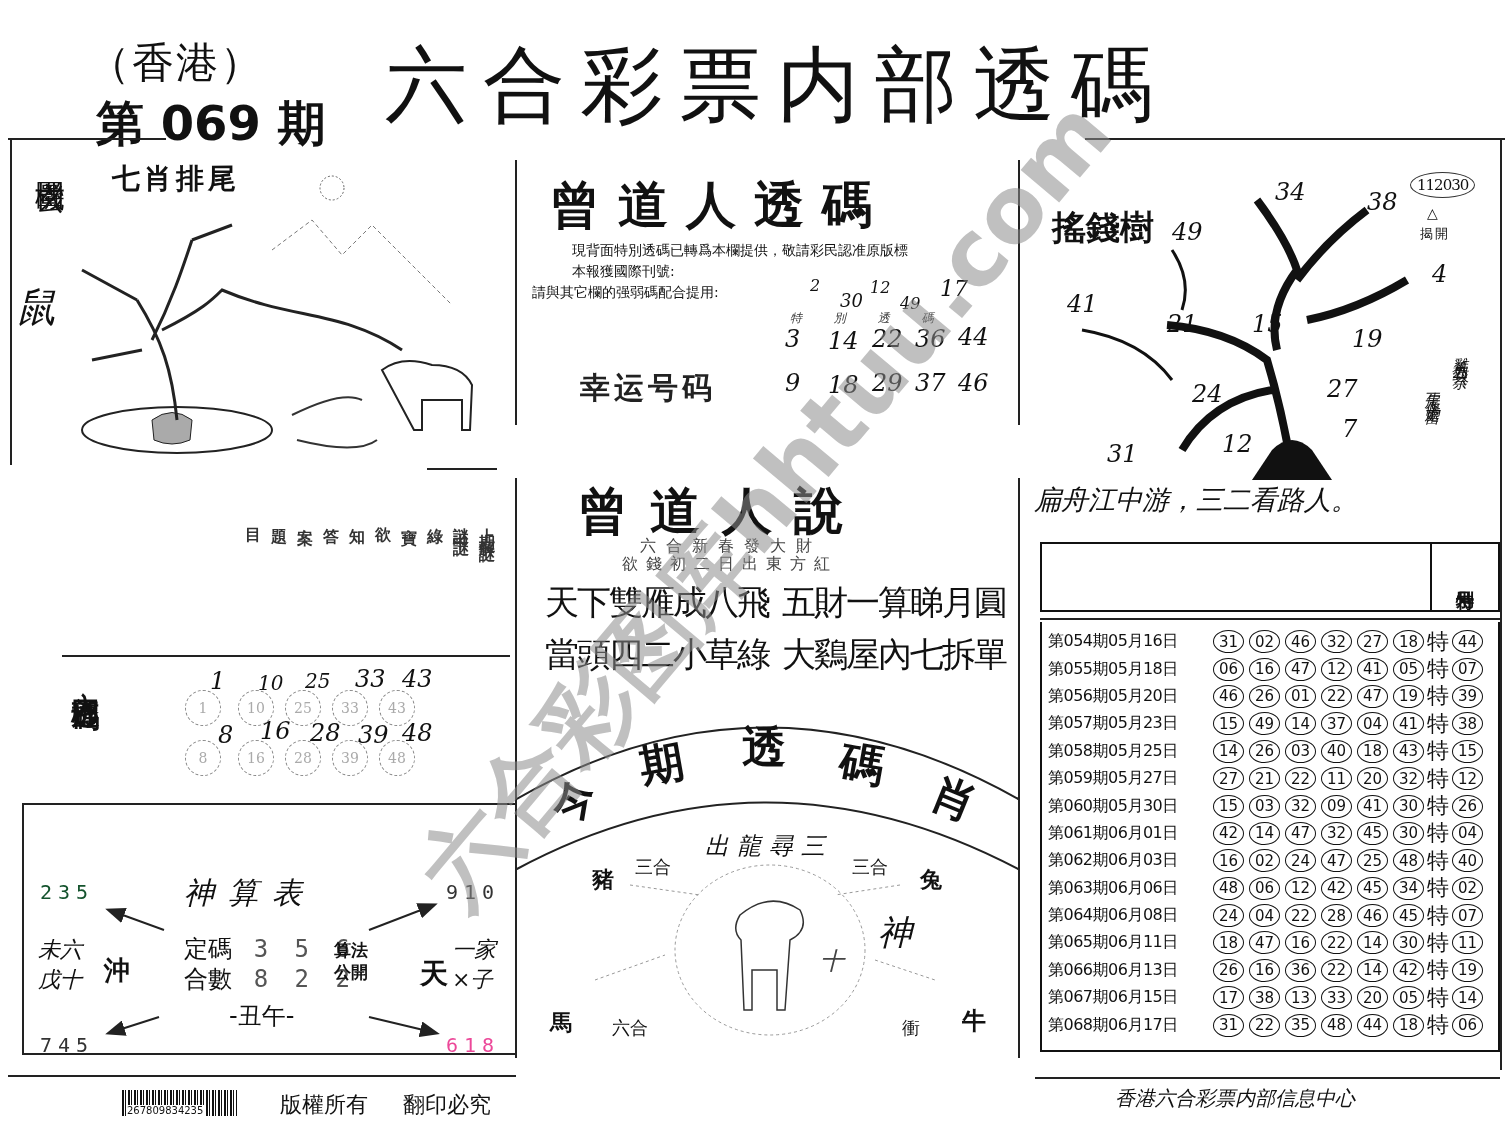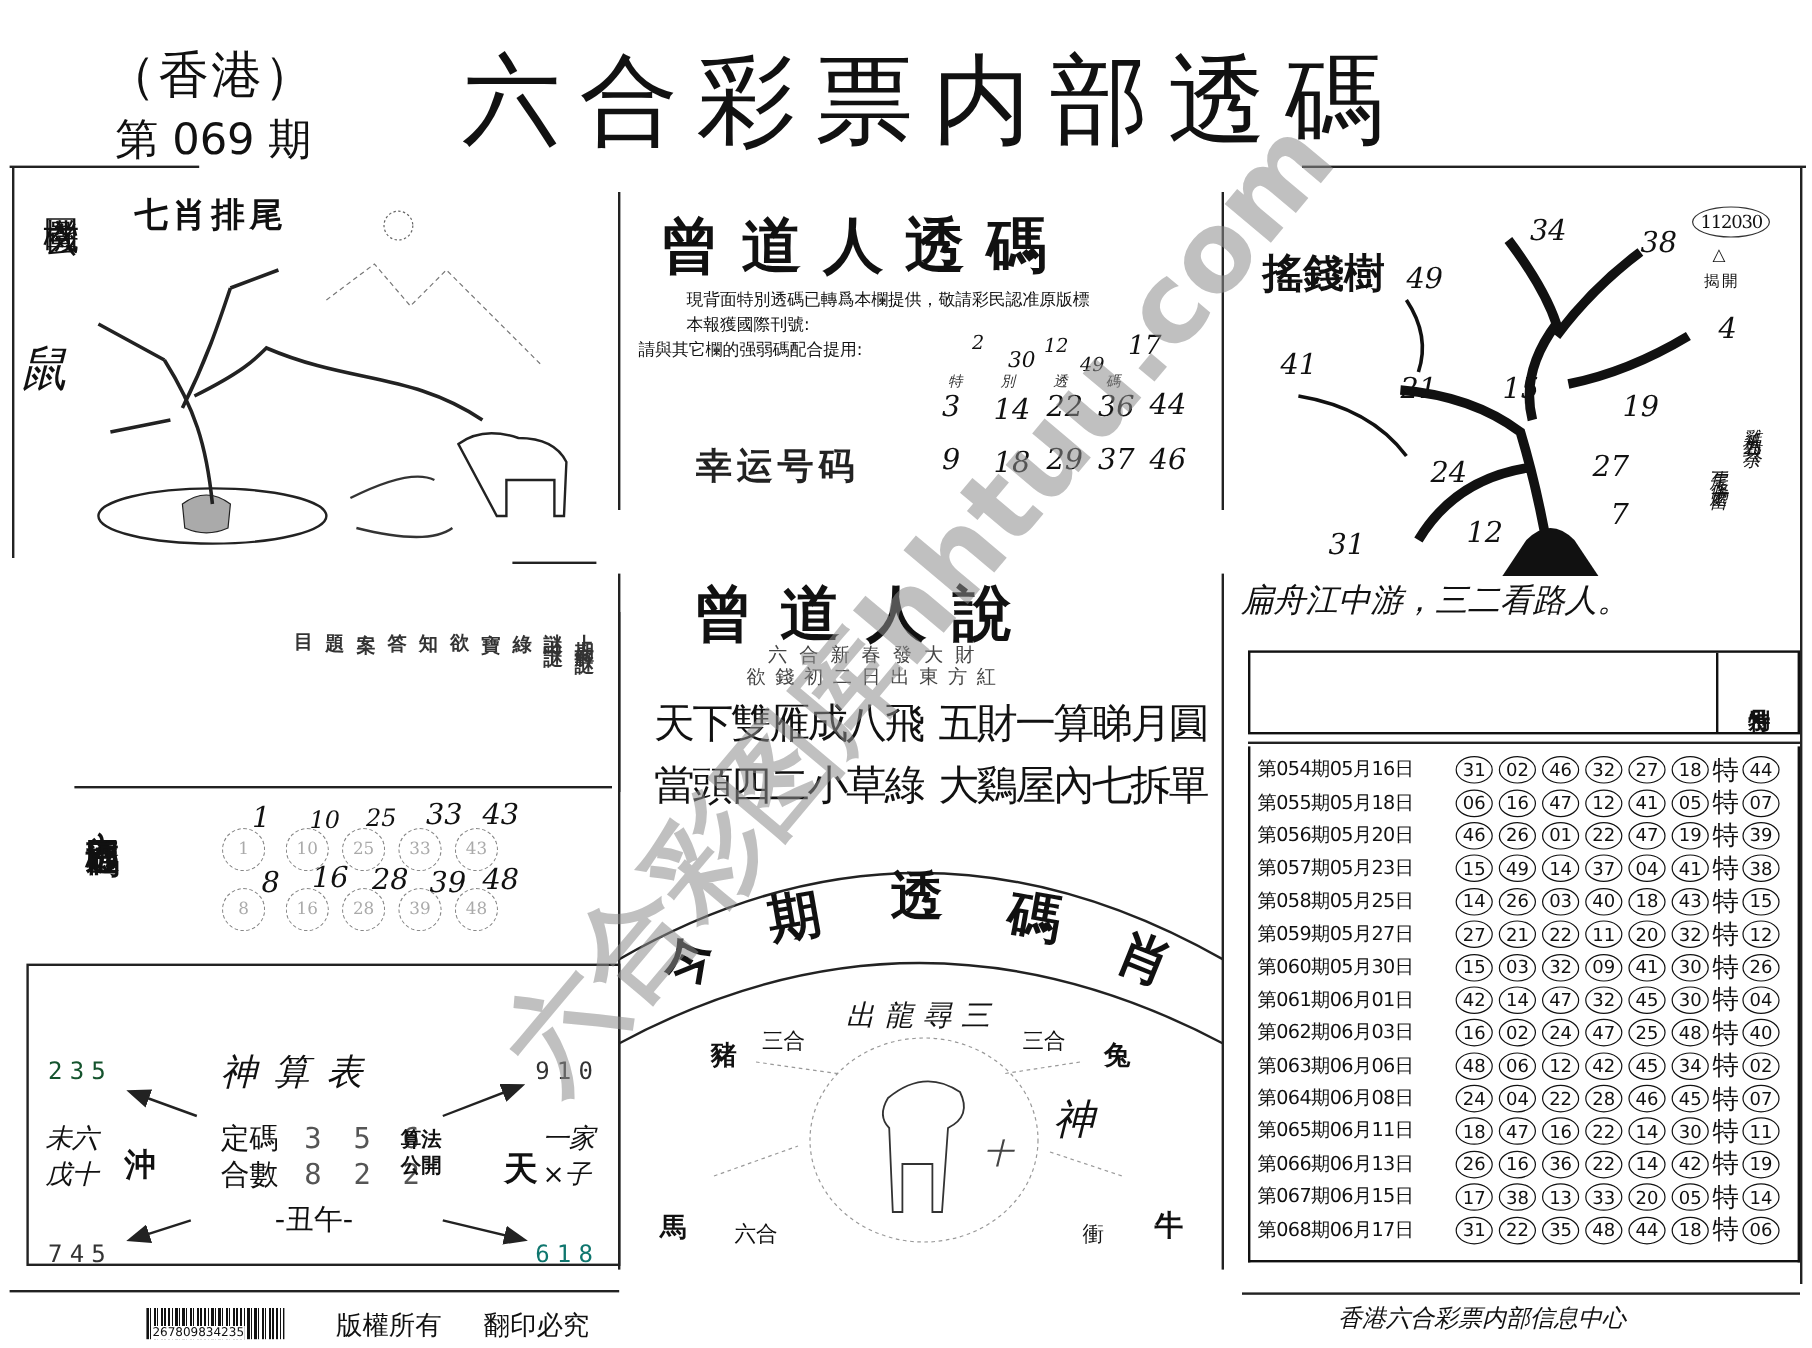--- a/index.html
+++ b/index.html
@@ -4,21 +4,21 @@
 <style>
   * { box-sizing: border-box; margin: 0; padding: 0; }
   html, body { width: 1510px; height: 1123px; background: #fff; overflow: hidden; }
   body { position: relative; font-family: "DejaVu Serif", "Liberation Serif", serif; color: #111; }
   .abs { position: absolute; }
   .hline { position: absolute; height: 2px; background: #222; }
   .vline { position: absolute; width: 2px; background: #222; }
 
   
   .region { font-size: 42px; letter-spacing: 2px; line-height: 1; }
-  .issue { font-family: "DejaVu Sans", "Liberation Sans", sans-serif; font-size: 36px; font-weight: normal; }
+  .issue { font-family: "DejaVu Sans", "Liberation Sans", sans-serif; font-size: 48px; font-weight: bold; }
   .main-title { font-size: 82px; letter-spacing: 16px; line-height: 1; font-weight: normal; }
 
   
   .vert { writing-mode: vertical-rl; }
   .brush { font-family: "DejaVu Serif", serif; font-weight: bold; }
   .hand { font-family: "DejaVu Serif", "Liberation Serif", serif; font-style: italic; }
   .mono { font-family: "DejaVu Sans Mono", "Liberation Mono", monospace; }
   .dot-circle { position: absolute; width: 36px; height: 36px; border: 1.5px dashed #888; border-radius: 50%; display: flex; align-items: center; justify-content: center; font-size: 14px; color: #aaa; }
   .hand-num { position: absolute; font-family: "DejaVu Serif", serif; font-style: italic; font-size: 24px; color: #111; }
 
@@ -128,21 +128,21 @@
   <span class="hand-num" style="left:80px;top:52px;">16</span>
   <span class="hand-num" style="left:130px;top:54px;">28</span>
   <span class="hand-num" style="left:178px;top:56px;">39</span>
   <span class="hand-num" style="left:222px;top:54px;">48</span>
 </div>
 
 <div class="abs" style="left:22px;top:803px;width:495px;height:252px;border:2px solid #222;">
   <div class="abs mono" style="left:16px;top:75px;font-size:20px;letter-spacing:6px;color:#14532d;">235</div>
   <div class="abs mono" style="left:422px;top:75px;font-size:20px;letter-spacing:6px;color:#333;">910</div>
   <div class="abs mono" style="left:16px;top:228px;font-size:20px;letter-spacing:6px;color:#333;">745</div>
-  <div class="abs mono" style="left:422px;top:228px;font-size:20px;letter-spacing:6px;color:#0f766e;">618</div>
+  <div class="abs mono" style="left:422px;top:228px;font-size:20px;letter-spacing:6px;color:#ec4899;">618</div>
   <div class="abs hand" style="left:160px;top:68px;font-size:30px;letter-spacing:14px;">神算表</div>
   <svg class="abs" style="left:0;top:0" width="495" height="252" viewBox="0 0 495 252">
     <defs>
         <marker id="ah" markerWidth="10" markerHeight="8" refX="8" refY="4" orient="auto">
           <path d="M0 0 L10 4 L0 8 z" fill="#222"></path>
         </marker>
       </defs>
     <line x1="140" y1="125" x2="85" y2="105" stroke="#222" stroke-width="2" marker-end="url(#ah)"></line>
     <line x1="345" y1="125" x2="410" y2="100" stroke="#222" stroke-width="2" marker-end="url(#ah)"></line>
     <line x1="135" y1="212" x2="85" y2="228" stroke="#222" stroke-width="2" marker-end="url(#ah)"></line>

